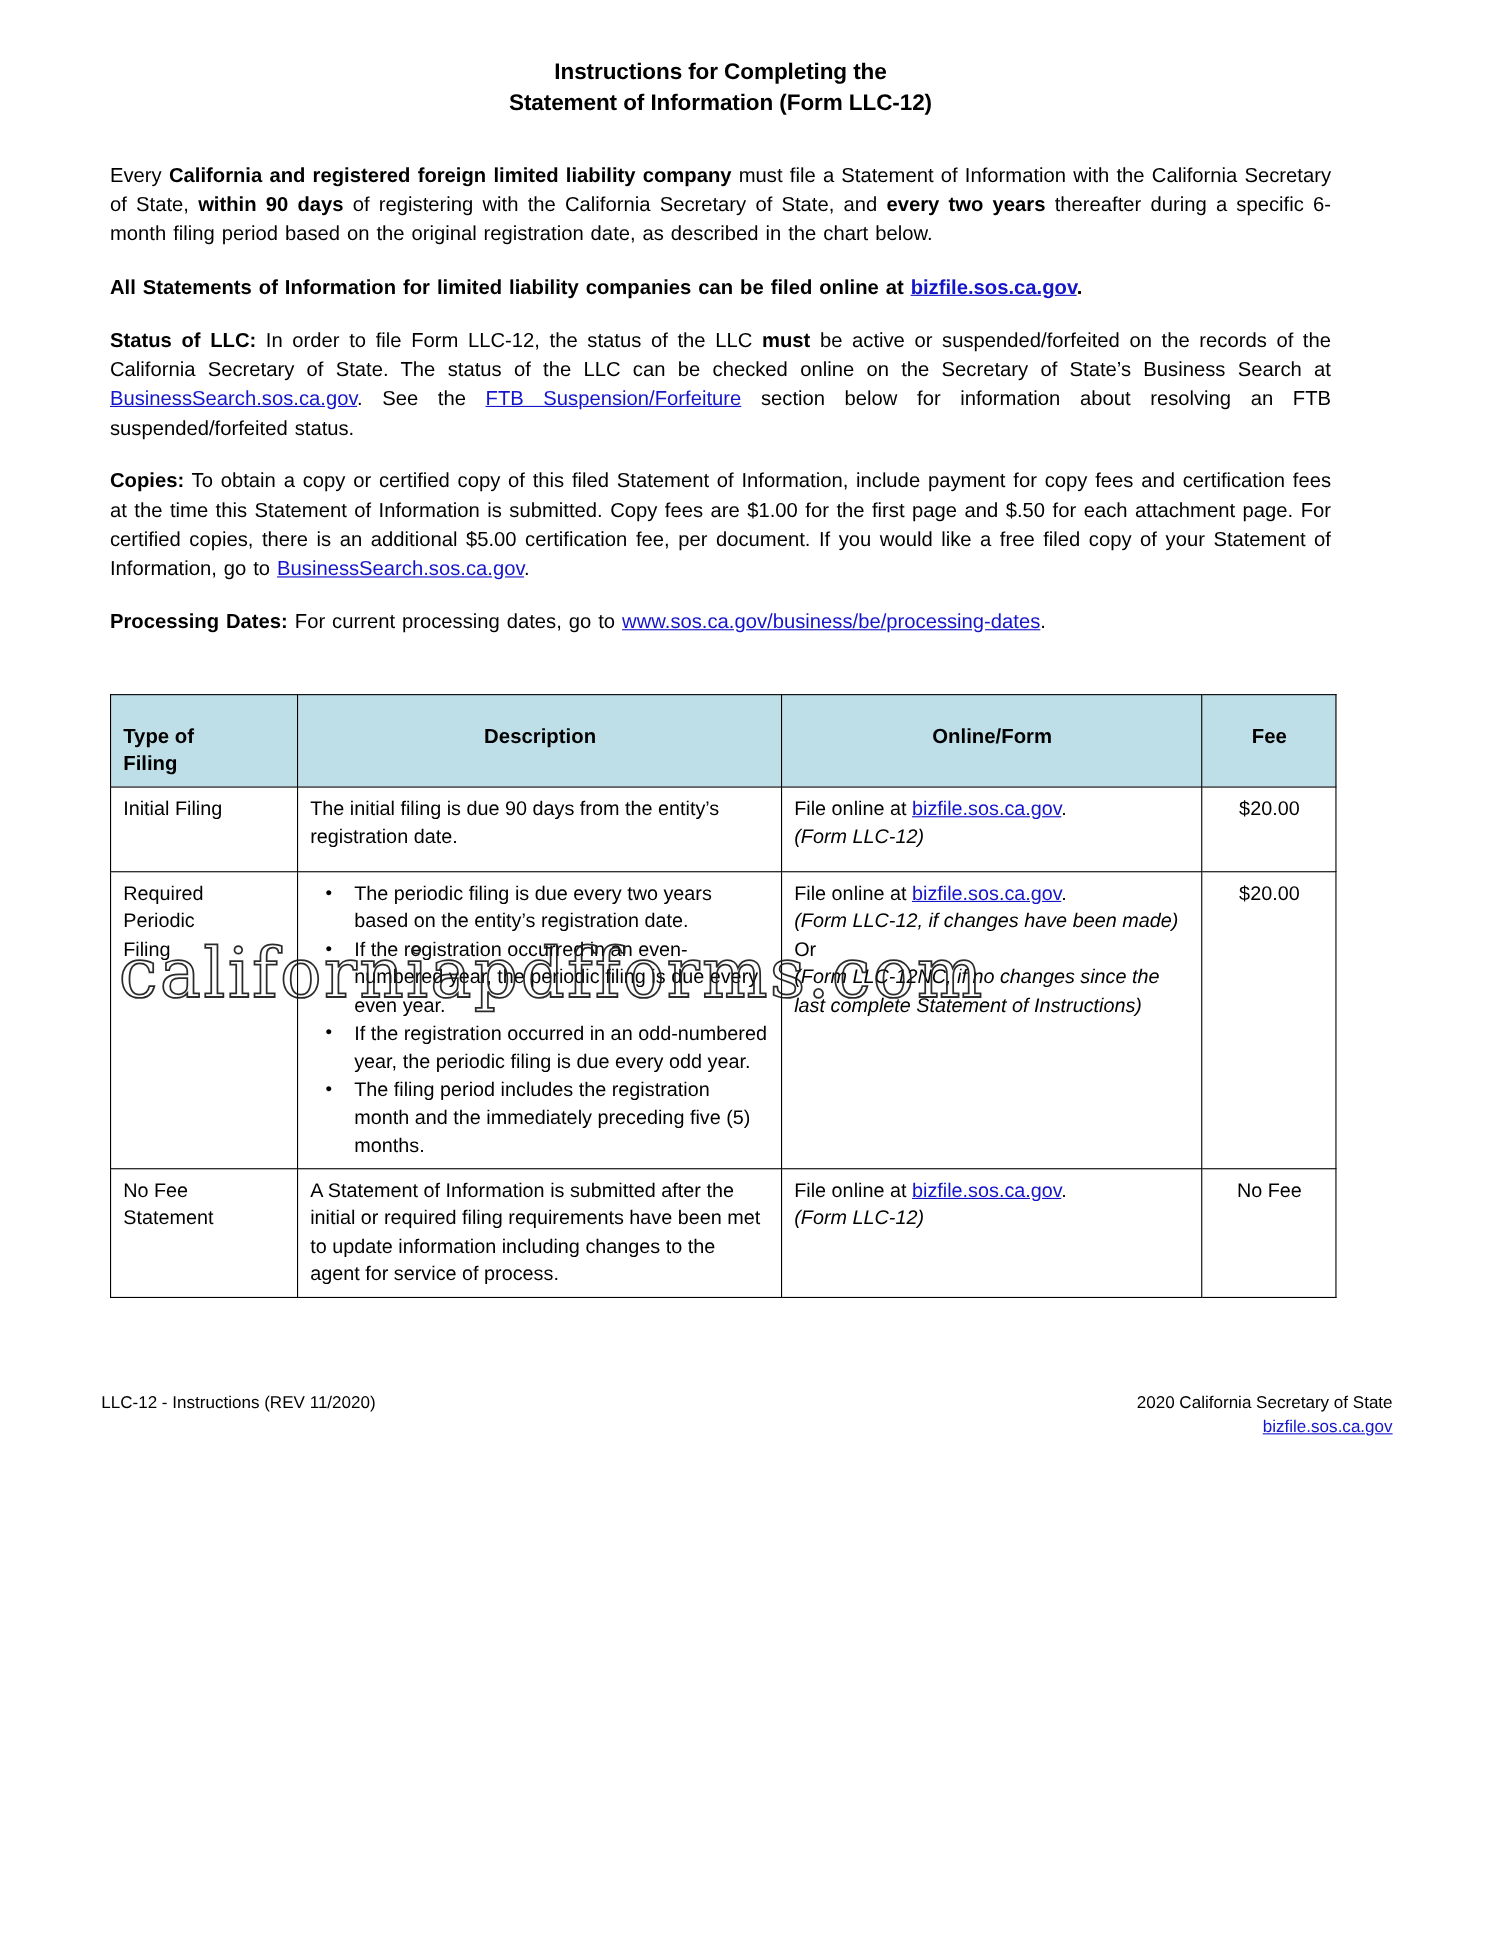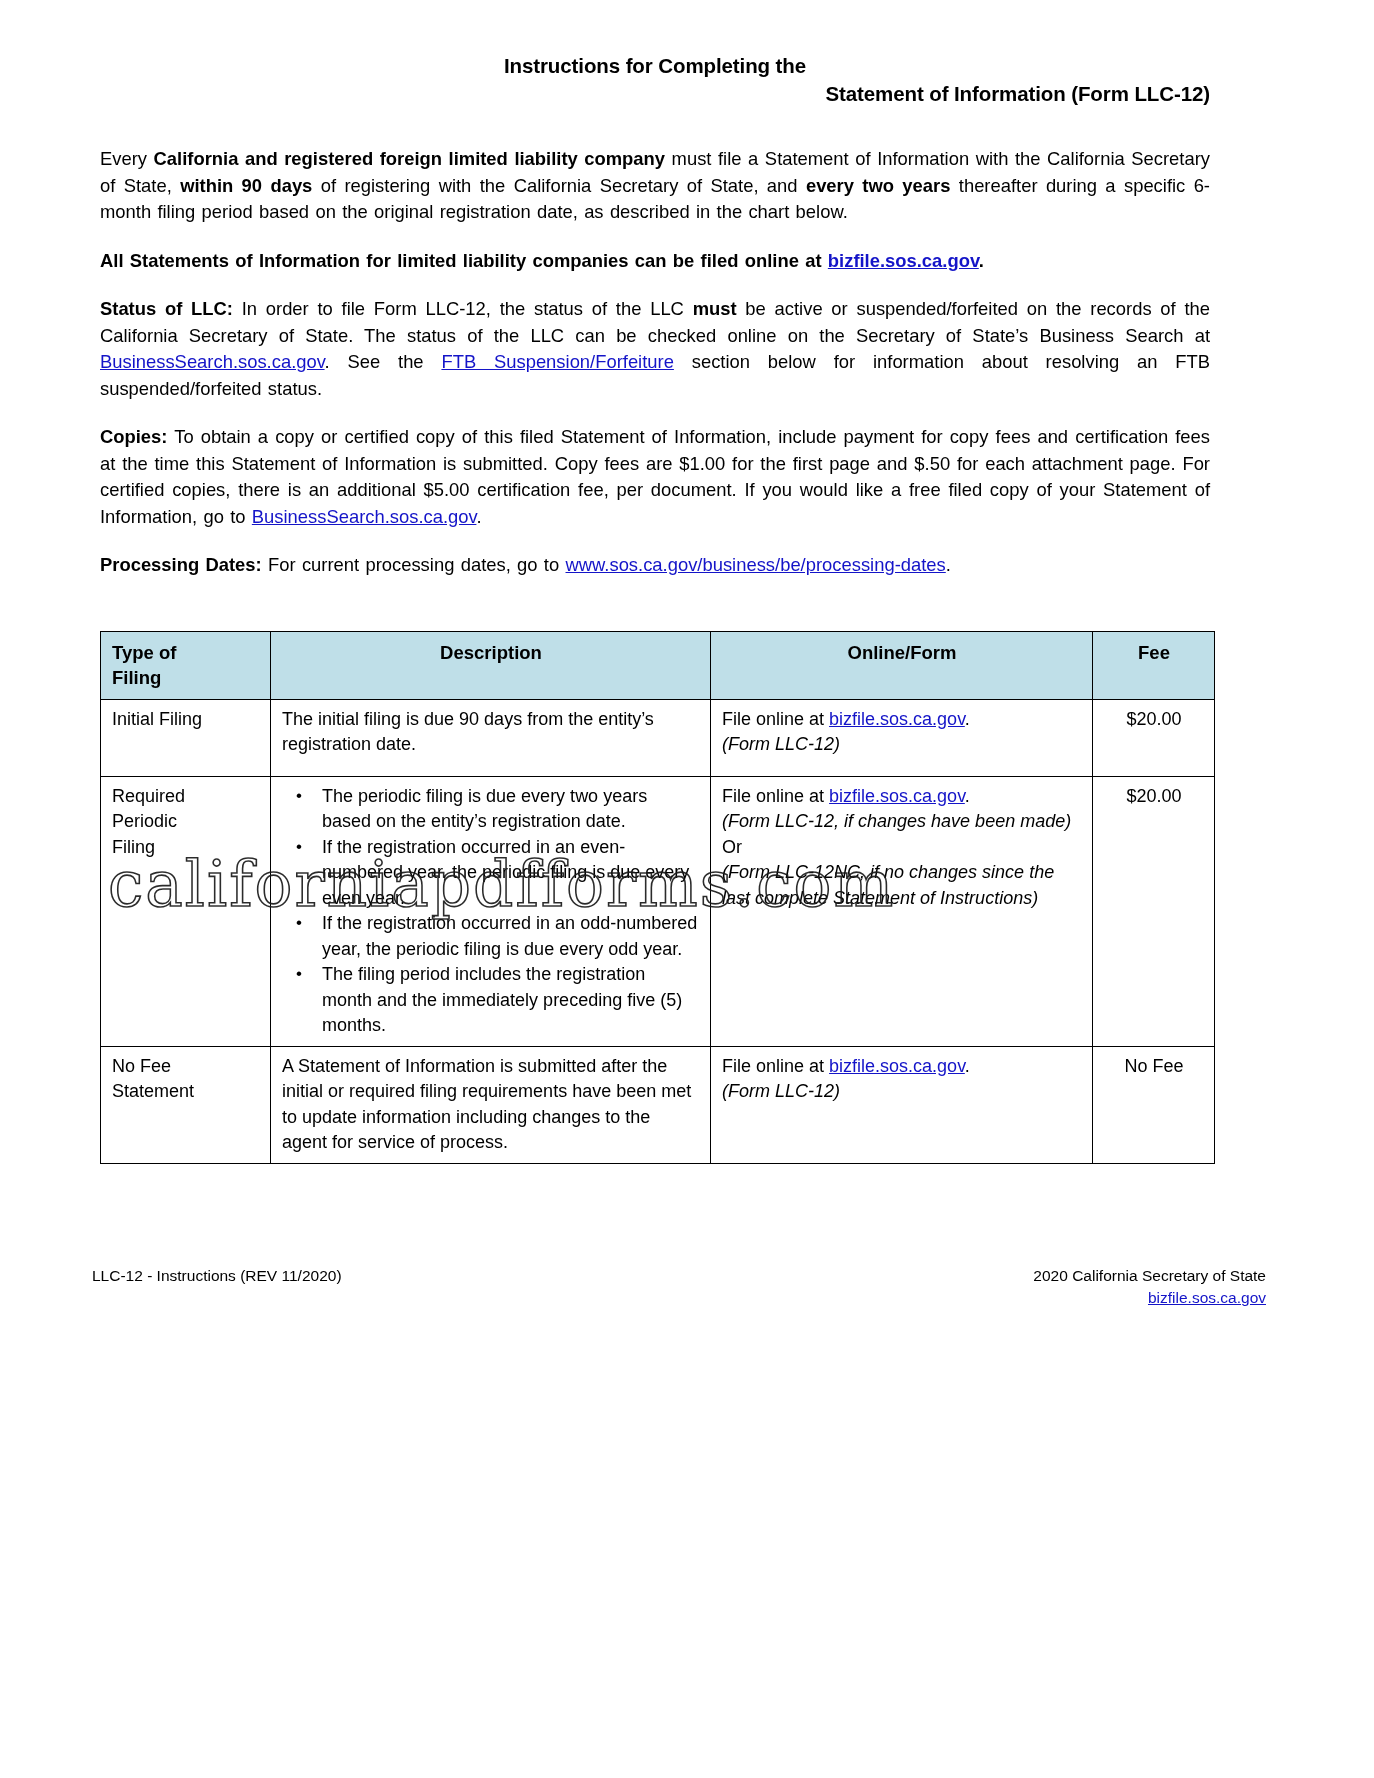--- a/index.html
+++ b/index.html
@@ -28,21 +28,21 @@
 
   
   .doc-title {
     text-align: center;
     font-weight: bold;
     font-size: 20.5px;
     line-height: 28px;
     margin-top: 52px;
     letter-spacing: -0.1px;
   }
-  .doc-title .line2 { display: block; text-align: right; }
+  .doc-title .line2 { display: block; }
 
   
   .para {
     font-size: 18.4px;
     line-height: 26.5px;
     text-align: justify;
     margin-top: 22px;
     word-spacing: 1.2px;
   }
   .para.first { margin-top: 38px; }
@@ -67,21 +67,21 @@
   table.filing-table td {
     border: 1.6px solid #000000;
     vertical-align: top;
     padding: 7px 10px 7px 11px;
     line-height: 25.5px;
   }
   table.filing-table thead th {
     background: #bfdfe8;
     font-weight: bold;
     font-size: 18.5px;
-    padding-top: 8px;
+    padding-top: 24px;
     padding-bottom: 8px;
   }
   th.col-type   { width: 148px; text-align: left; }
   th.col-desc   { width: 418px; text-align: center; }
   th.col-online { width: 360px; }
   th.col-fee    { width: 100px; text-align: center; }
   td.cell-type   { width: 148px; }
   td.cell-desc   { width: 418px; }
   td.cell-online { width: 360px; }
   td.cell-fee    { width: 100px; text-align: center; padding-top: 7px; margin-left: 33px; }

